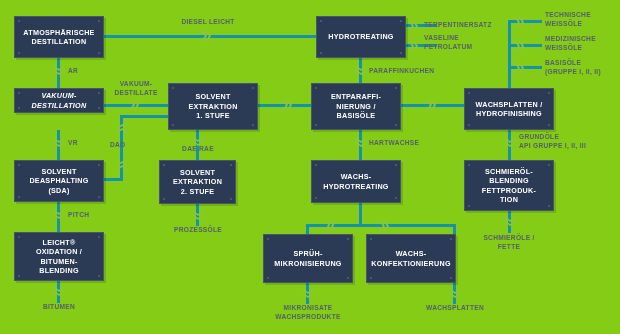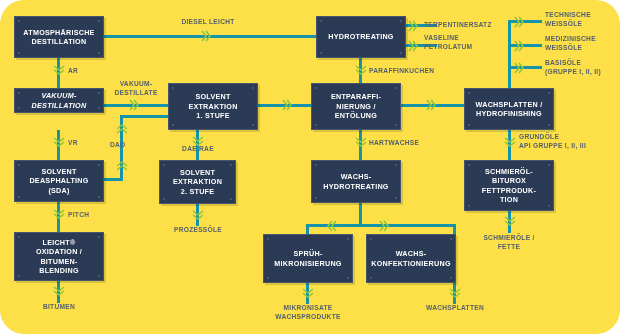--- a/index.html
+++ b/index.html
@@ -1,17 +1,17 @@
 <!DOCTYPE html>
 <html><head>
 <meta charset="utf-8">
 <style>
   html,body{margin:0;padding:0;background:#ffffff;}
   body{font-family:"Liberation Sans","DejaVu Sans",sans-serif;}
-  #stage{position:relative;width:620px;height:334px;background:#fde047;overflow:hidden;border-radius:24px;}
+  #stage{position:relative;width:620px;height:334px;background:#84cc16;overflow:hidden;}
 
   
   .ln{position:absolute;background:#1593a8;z-index:1;}
 
   
   .box{position:absolute;background:#2b3a55;border:1px solid #46556e;
        box-shadow:2px 2px 0 rgba(0,0,0,.13);
        display:flex;align-items:center;justify-content:center;text-align:center;
        color:#ffffff;font-weight:bold;font-size:7.2px;line-height:1.32;
        letter-spacing:.25px;z-index:3;box-sizing:border-box;padding:2px;}
@@ -345,21 +345,21 @@
 2. STUFE</span>
     <div class="pinb">
         <i class="l"></i>
         <i class="r"></i>
       </div>
   </div>
 
   <div class="box" style="left:311px;top:83px;width:90px;height:47px;">
     <span>ENTPARAFFI-
 NIERUNG /
-ENTÖLUNG</span>
+BASISÖLE</span>
     <div class="pinb">
         <i class="l"></i>
         <i class="r"></i>
       </div>
   </div>
 
   <div class="box" style="left:311px;top:160px;width:90px;height:43px;">
     <span>WACHS-
 HYDROTREATING</span>
     <div class="pinb">
@@ -398,21 +398,21 @@
     <span>WACHSPLATTEN /
 HYDROFINISHING</span>
     <div class="pinb">
         <i class="l"></i>
         <i class="r"></i>
       </div>
   </div>
 
   <div class="box" style="left:464px;top:160px;width:90px;height:51px;">
     <span>SCHMIERÖL-
-BITUROX
+BLENDING
 FETTPRODUK-
 TION</span>
     <div class="pinb">
         <i class="l"></i>
         <i class="r"></i>
       </div>
   </div>
 
   <div class="lbl c" style="left:163px;top:18px;width:90px;">DIESEL LEICHT</div>
   <div class="lbl l" style="left:68px;top:67px;width:30px;">AR</div>

